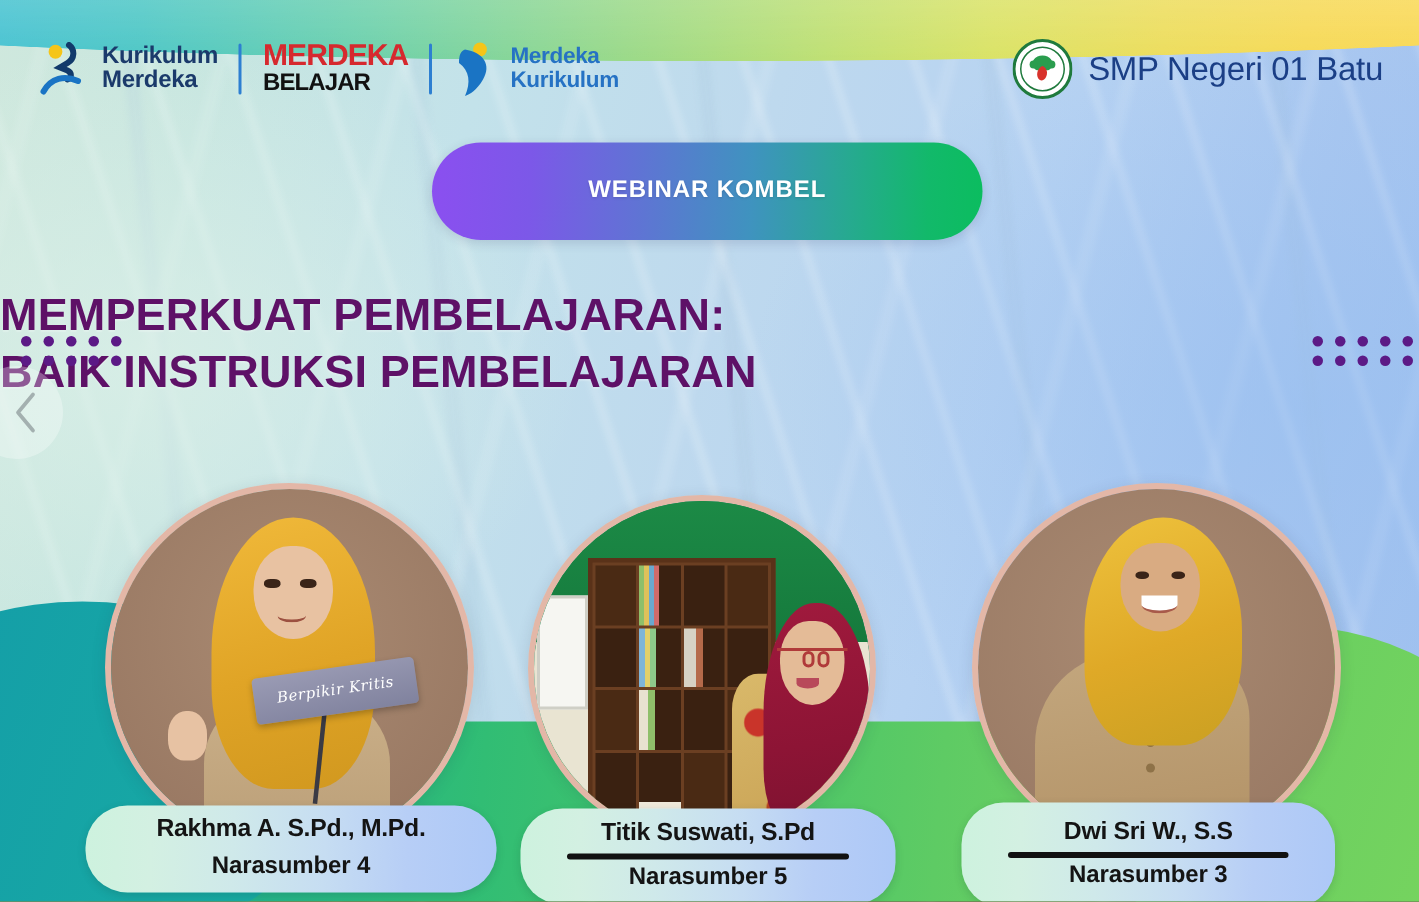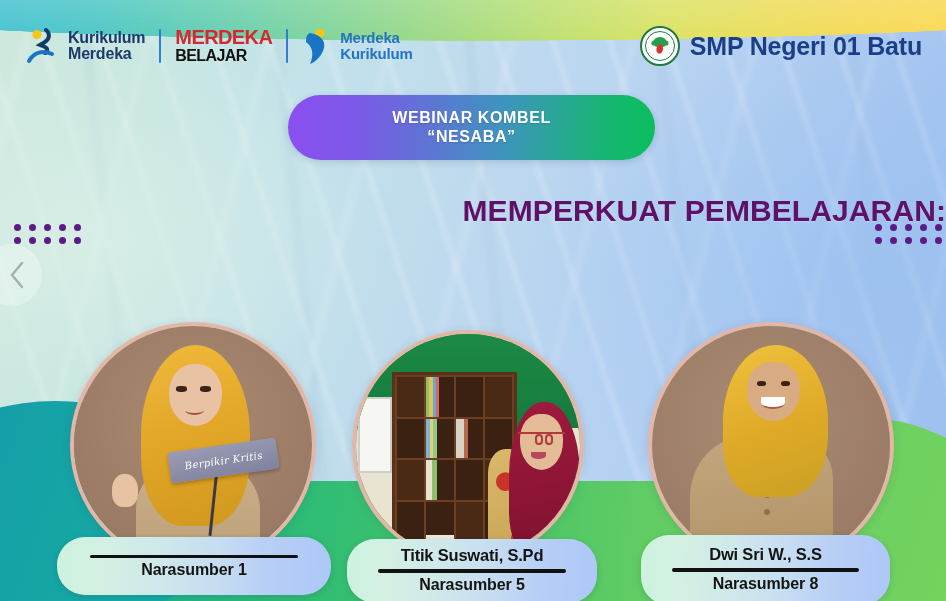--- a/index.html
+++ b/index.html
@@ -125,42 +125,42 @@
 
   .mg-mark{ width:30px; height:38px; flex:none; }
   .mg-text div{
     font-size:15px; font-weight:bold; color:#2672c4; line-height:1.04;
     letter-spacing:-.2px;
   }
 
   .school{ display:flex; align-items:center; gap:10px; }
   .school-logo{ width:40px; height:40px; flex:none; }
   .school-name{
-    font-size:25px; font-weight:bold; color:#1b3f86; letter-spacing:-.2px;
+    font-size:22px; font-weight:normal; color:#1b3f86; letter-spacing:-.2px;
     white-space:nowrap;
   }
 
   
   .webinar-pill{
     position:absolute; left:288px; top:95px; width:367px; height:65px;
     border-radius:34px;
     background:linear-gradient(92deg,#8b4ff0 0%, #7c58e8 18%, #5f74d4 38%,
                                       #3f93bf 58%, #26aa8f 76%, #12b96a 90%, #0bbd5f 100%);
     display:flex; flex-direction:column; align-items:center; justify-content:center;
     box-shadow:0 2px 7px rgba(40,40,90,.16);
   }
   .webinar-pill span{
     color:#fff; font-weight:bold; font-size:16px; letter-spacing:.6px;
     line-height:1.18; text-shadow:0 1px 2px rgba(0,0,0,.14);
   }
 
   
   .headline{
     position:absolute; left:0; top:192px; width:946px;
-    text-align:right;
+    text-align:left;
   }
   .headline div{
     color:#5e1167; font-weight:bold; font-size:30px; line-height:1.28;
     letter-spacing:.1px;
     text-shadow:0 1px 1px rgba(255,255,255,.25);
   }
 
   
   .dots{ position:absolute; display:grid; grid-template-columns:repeat(5,1fr); gap:6px 8px; }
   .dots span{
@@ -411,25 +411,25 @@
         <circle cx="14" cy="17" r="2.6" fill="#2a9d4e"></circle>
         <circle cx="26" cy="17" r="2.6" fill="#2a9d4e"></circle>
       </svg>
       <div class="school-name">SMP Negeri 01 Batu</div>
     </div>
 
   </div>
 
   <div class="webinar-pill">
     <span>WEBINAR KOMBEL</span>
-    <span>“NESABA”</span>
   </div>
 
   <div class="headline">
     <div>MEMPERKUAT PEMBELAJARAN:</div>
+    <div>BAIK INSTRUKSI PEMBELAJARAN</div>
   </div>
 
   <div class="dots dots-left">
     <span></span>
       <span></span>
       <span></span>
       <span></span>
       <span></span>
     <span></span>
       <span></span>
@@ -524,29 +524,30 @@
         <div class="hijab3"></div>
         <div class="face3"></div>
         <div class="eyeL"></div>
           <div class="eyeR"></div>
         <div class="smile3"></div>
       </div>
     </div>
   </div>
 
   <div class="nameplate np1">
+    <div class="nm">Rakhma A. S.Pd., M.Pd.</div>
     <div class="rule"></div>
-    <div class="role">Narasumber 1</div>
+    <div class="role">Narasumber 4</div>
   </div>
 
   <div class="nameplate np2">
     <div class="nm">Titik Suswati, S.Pd</div>
     <div class="rule"></div>
     <div class="role">Narasumber 5</div>
   </div>
 
   <div class="nameplate np3">
     <div class="nm">Dwi Sri W., S.S</div>
     <div class="rule"></div>
-    <div class="role">Narasumber 8</div>
+    <div class="role">Narasumber 3</div>
   </div>
 
 </div>
 
 </body></html>

